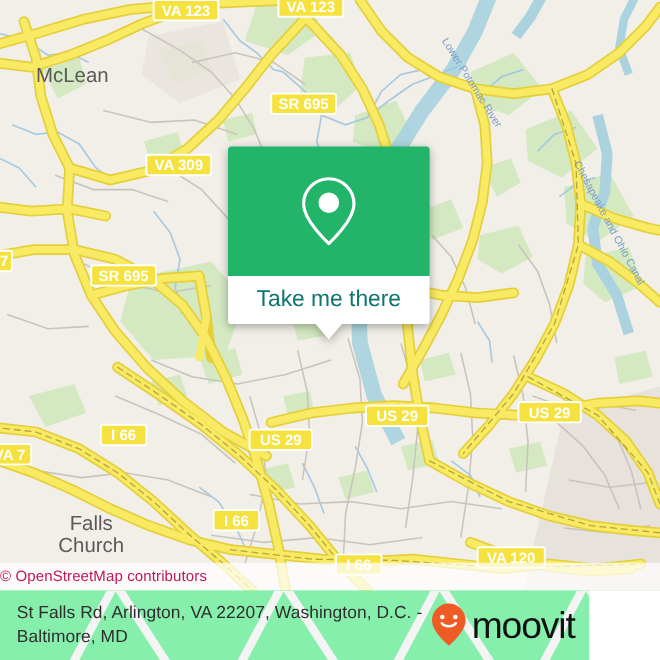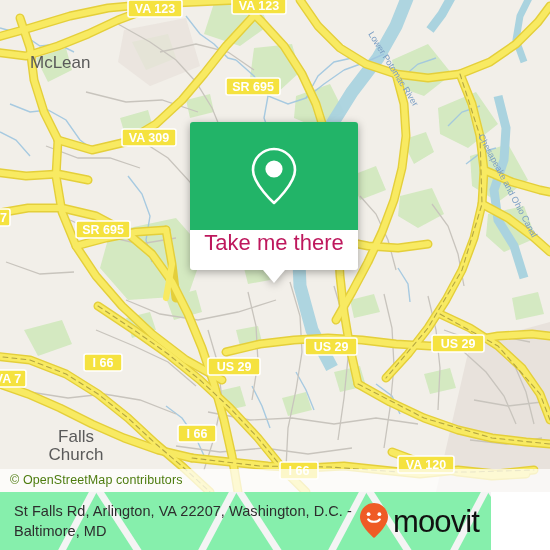--- a/index.html
+++ b/index.html
@@ -14,41 +14,41 @@
   #map{
     position:absolute;left:0;top:0;width:550px;height:492px;
     background:#f2efe9;overflow:hidden;
   }
   #map svg{position:absolute;left:0;top:0;display:block;}
 
   
   #attrib{
     position:absolute;left:0;bottom:0;width:100%;
     background:rgba(255,255,255,.72);
-    font-size:12.5px;color:#4d7c0f;
-    padding:4px 0 5px 10px;
+    font-size:12.5px;color:#be185d;
+    padding:4px 0 5px 0;
     box-sizing:border-box;
     letter-spacing:.1px;
   }
 
   
   #popup{
     position:absolute;left:190px;top:122px;width:168px;
     filter:drop-shadow(0 2px 4px rgba(0,0,0,.33));
   }
   #popup-top{
     background:#22b468;height:108px;
     display:flex;align-items:center;justify-content:center;
     border-radius:3px 3px 0 0;
   }
   #popup-foot{
     background:#ffffff;height:40px;
-    display:flex;justify-content:center;
+    display:flex;align-items:center;justify-content:center;
     border-radius:0 0 3px 3px;
-    font-size:22px;color:#be185d;
+    font-size:19px;color:#0f766e;
   }
   #popup-tail{
     position:absolute;left:50%;top:148px;
     margin-left:-11px;width:0;height:0;
     border-left:11px solid transparent;
     border-right:11px solid transparent;
     border-top:13px solid #ffffff;
   }
 
   

